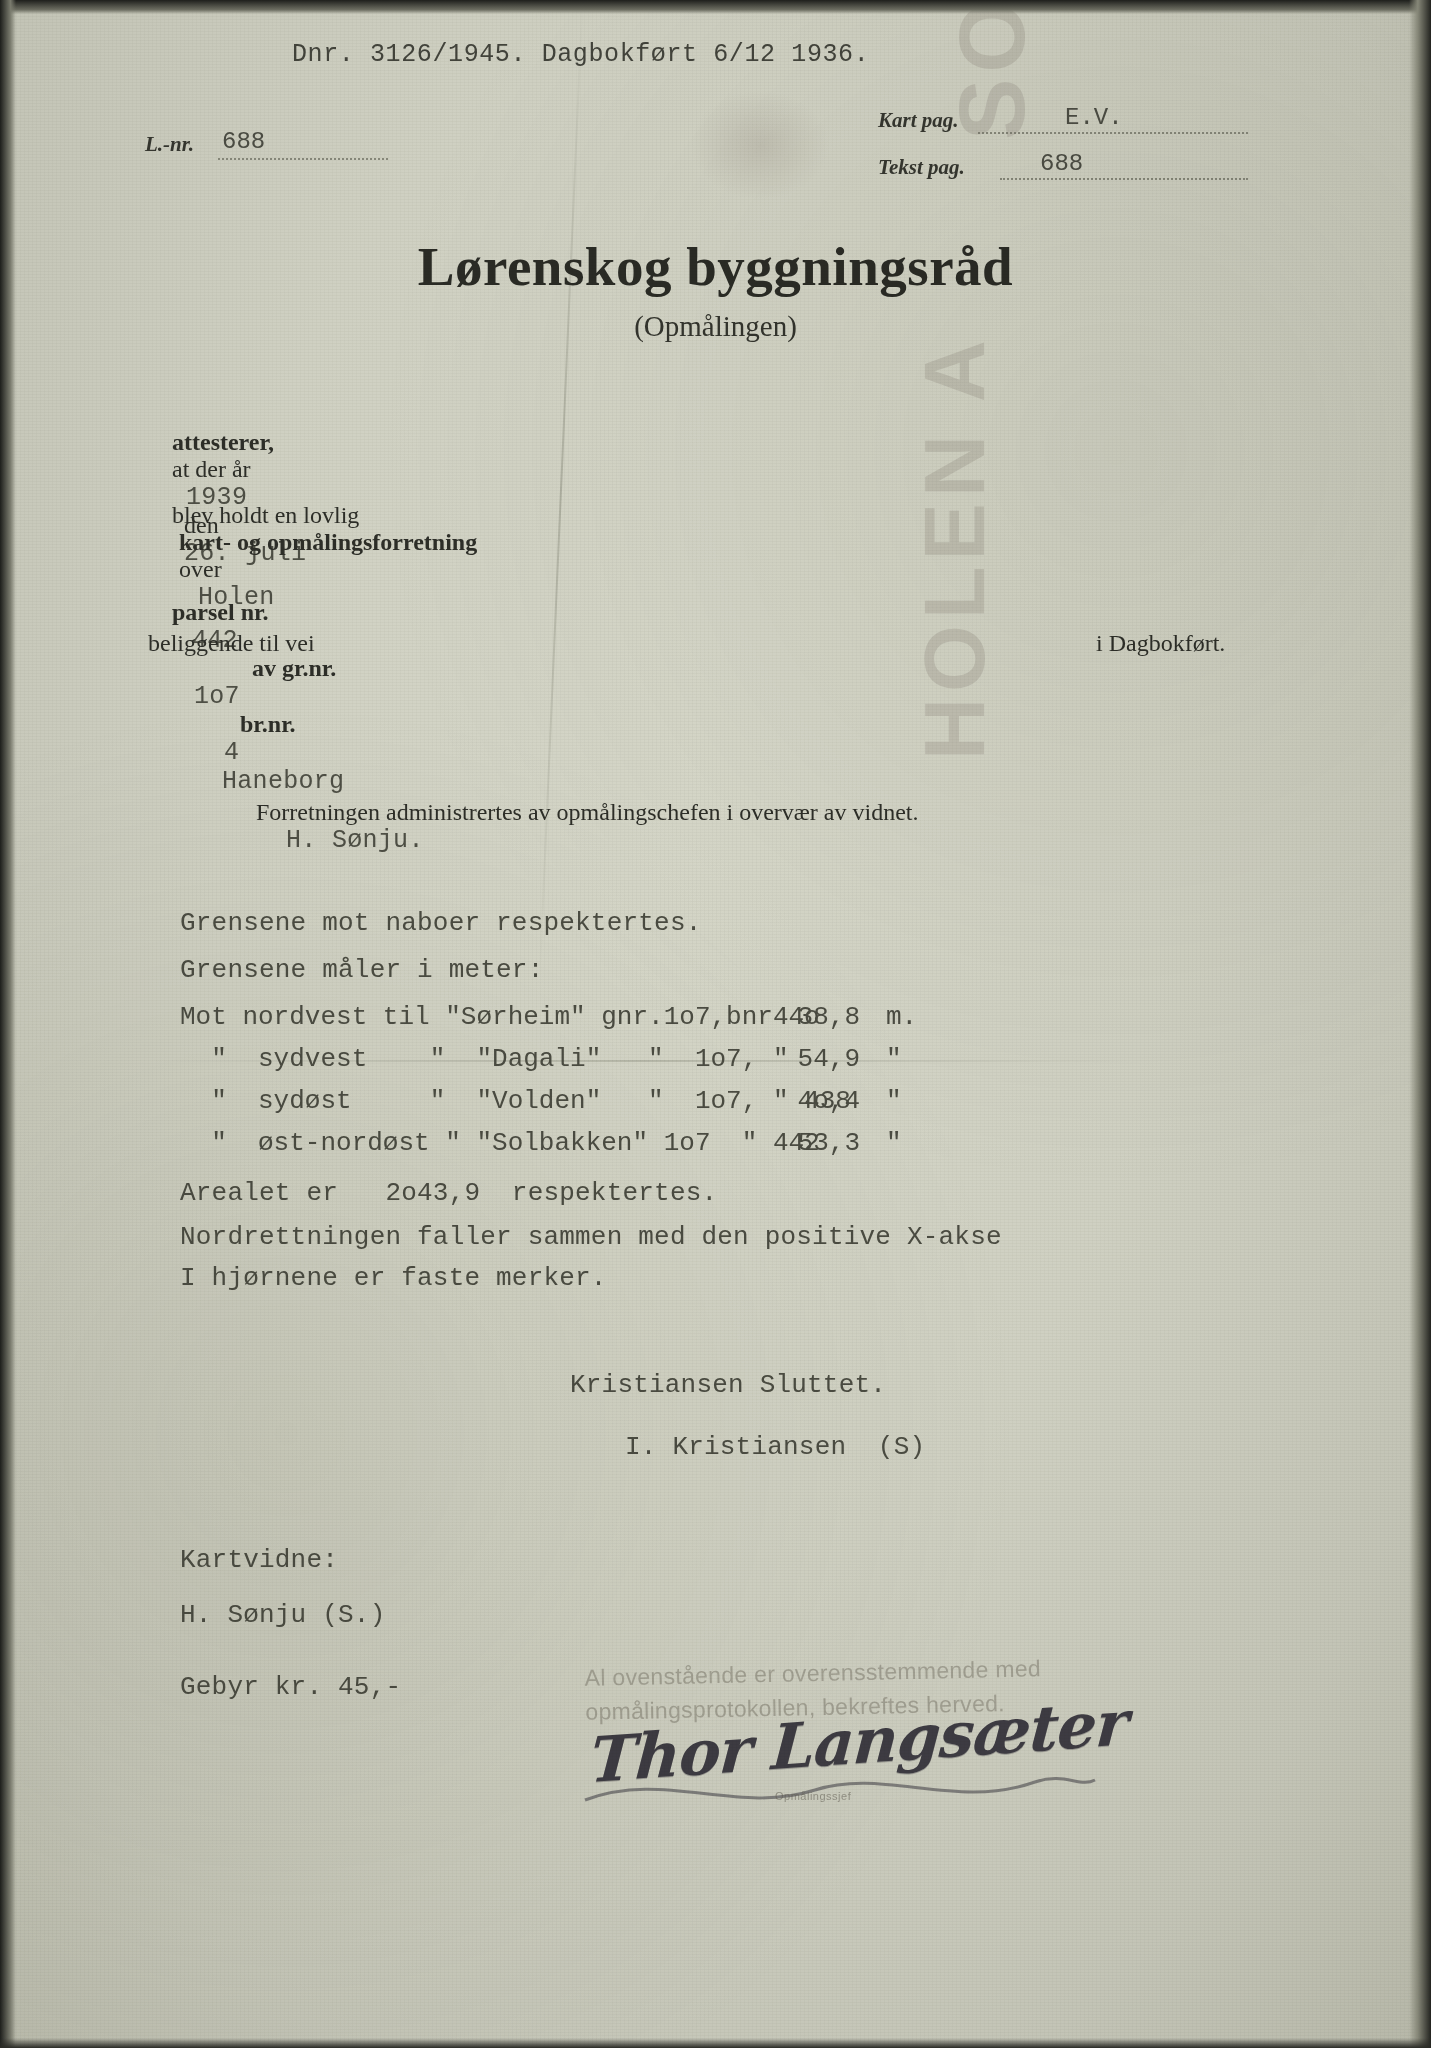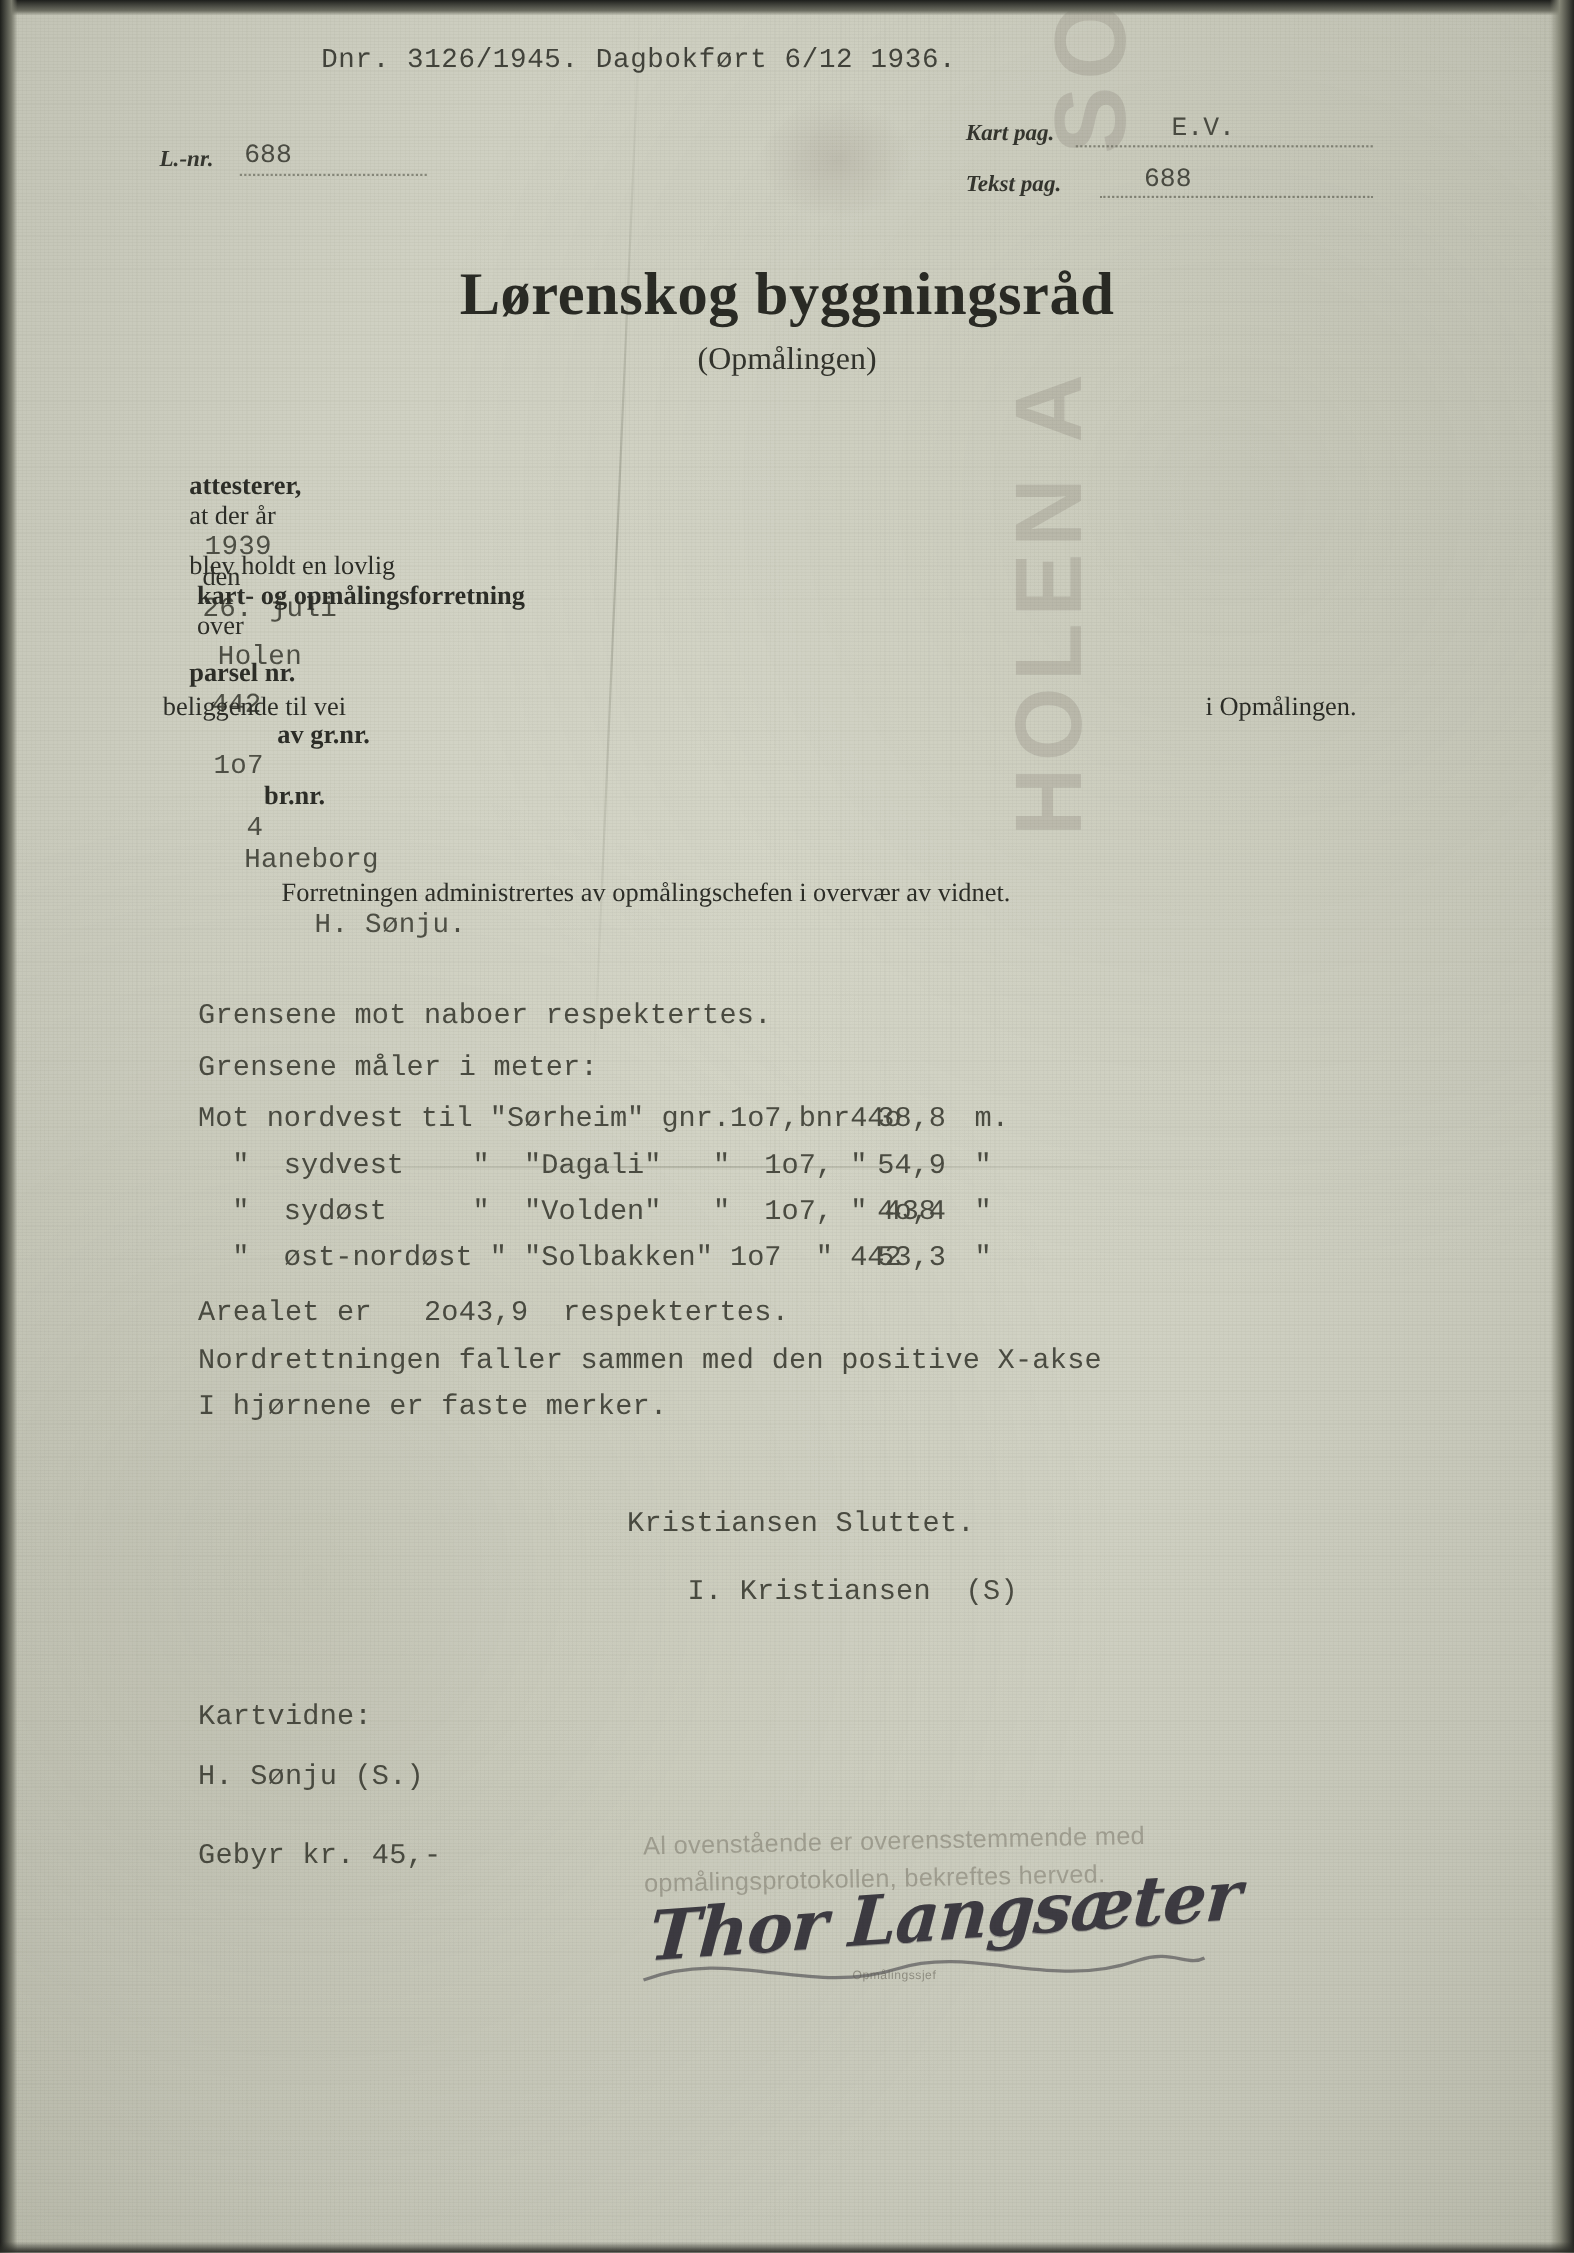--- a/index.html
+++ b/index.html
@@ -182,21 +182,21 @@
     <span class="b">parsel nr.</span>
     <span class="tw" style="margin-left:20px;">442</span>
     <span class="b" style="margin-left:80px;">av gr.nr.</span>
     <span class="tw" style="margin-left:22px;">1o7</span>
     <span class="b" style="margin-left:68px;">br.nr.</span>
     <span class="tw" style="margin-left:52px;">4</span>
     <span class="tw" style="margin-left:50px;">Haneborg</span>
   </div>
 
   <div class="ln formline" style="left:148px;top:630px;">beliggende til vei</div>
-  <div class="ln formline" style="left:1096px;top:630px;">i Opmålingen.</div>
+  <div class="ln formline" style="left:1096px;top:630px;">i Dagbokført.</div>
 
   <div class="ln formline" style="left:232px;top:772px;">
     <span>Forretningen administrertes av opmålingschefen i overvær av vidnet.</span>
     <span class="tw" style="margin-left:30px;">H. Sønju.</span>
   </div>
 
   <div class="ln body-tw" style="left:180px;top:908px;">Grensene mot naboer respektertes.</div>
   <div class="ln body-tw" style="left:180px;top:955px;">Grensene måler i meter:</div>
 
   <div class="mtable" style="top:1002px;">

